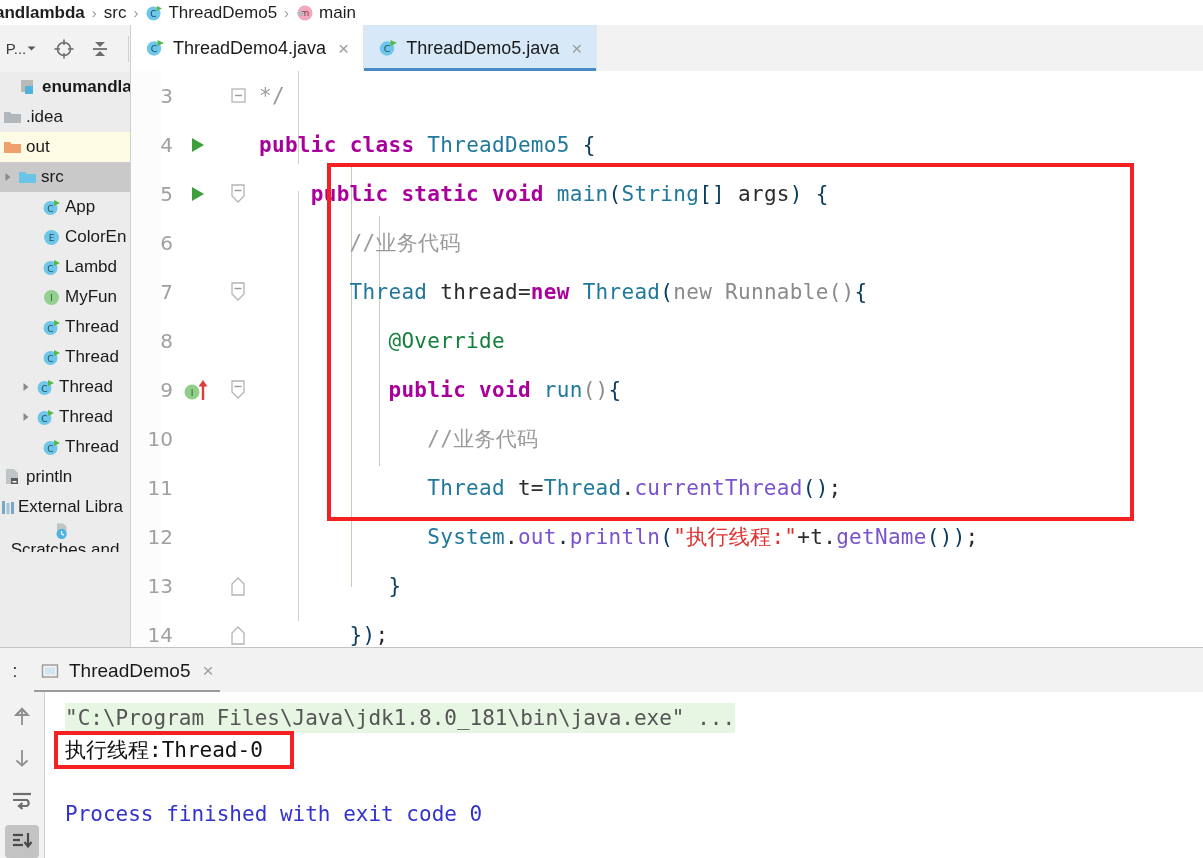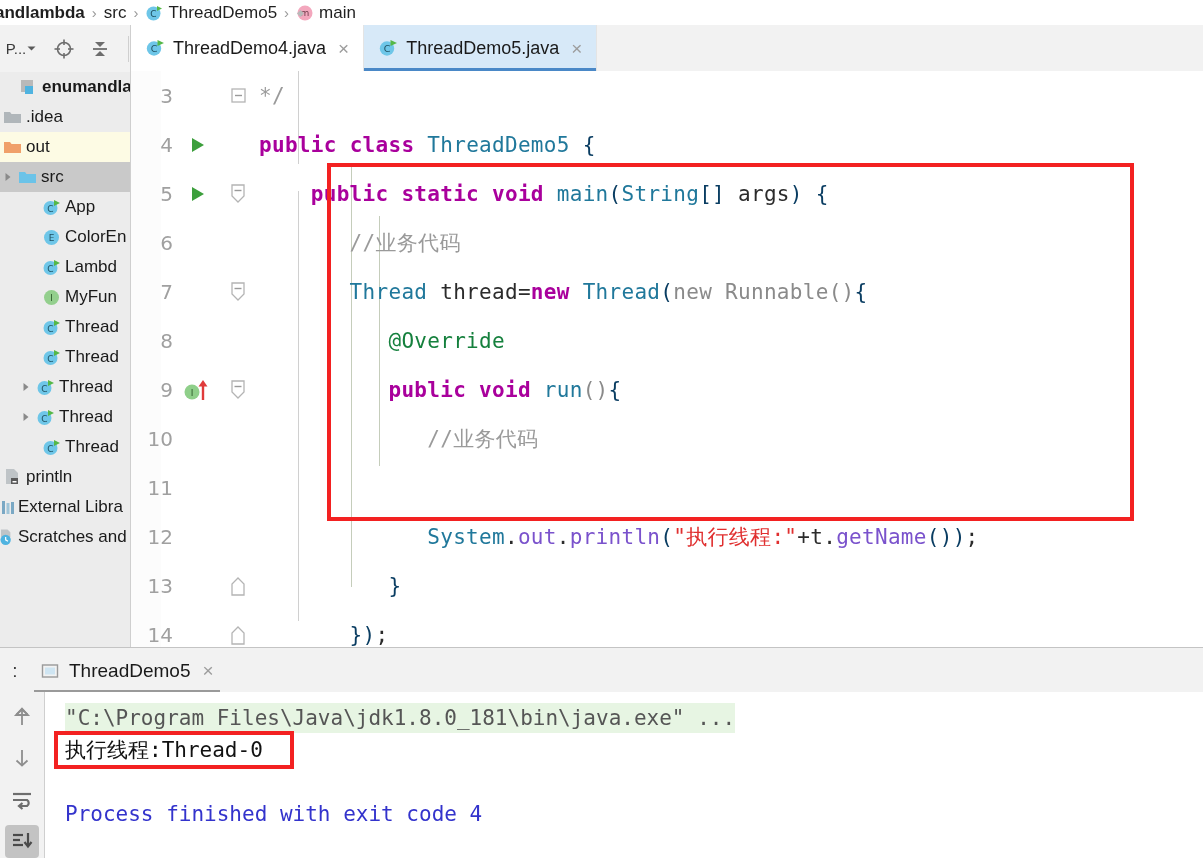--- a/index.html
+++ b/index.html
@@ -369,21 +369,21 @@
       <span class="ic" style="width:16px;flex:0 0 16px;margin-right:2px;">
         <svg width="15" height="17" viewBox="0 0 15 17">
             <rect x="1" y="2" width="3" height="13" fill="#7aa8c4"></rect>
             <rect x="5.5" y="4" width="3" height="11" fill="#9ec4d8"></rect>
             <rect x="10" y="3" width="3" height="12" fill="#7aa8c4"></rect>
           </svg>
       </span>
       <span class="lbl">External Libra</span>
     </div>
 
-    <div class="tnode ind0" style="padding-left:0;">
+    <div class="tnode ind0" style="padding-left:0;flex-direction:column;">
       <span class="ic" style="width:16px;flex:0 0 16px;margin-right:2px;">
         <svg width="17" height="18" viewBox="0 0 17 18">
             <path d="M1 1 L8 1 L11 4 L11 9 L1 9 Z" fill="#bfc4c7"></path>
             <circle cx="6" cy="12" r="5.5" fill="#4fb3e0"></circle>
             <path d="M6 9 L6 12 L8.5 13.5" stroke="#ffffff" stroke-width="1.3" fill="none"></path>
           </svg>
       </span>
       <span class="lbl">Scratches and</span>
     </div>
 
@@ -512,20 +512,21 @@
       <span class="lineno">10</span>
       <span class="gicon"></span>
       <span class="fold"></span>
       <span class="code">             <span class="cmt">//业务代码</span></span>
     </div>
 
     <div class="row">
       <span class="lineno">11</span>
       <span class="gicon"></span>
       <span class="fold"></span>
+      <span class="code">             <span class="type">Thread</span> <span class="plain">t</span><span class="plain">=</span><span class="type">Thread</span><span class="plain">.</span><span class="mth">currentThread</span><span class="brace">()</span><span class="plain">;</span></span>
     </div>
 
     <div class="row">
       <span class="lineno">12</span>
       <span class="gicon"></span>
       <span class="fold"></span>
       <span class="code">             <span class="type">System</span><span class="plain">.</span><span class="mth">out</span><span class="plain">.</span><span class="mth">println</span><span class="brace">(</span><span class="str">"执行线程:"</span><span class="plain">+</span><span class="plain">t</span><span class="plain">.</span><span class="mth">getName</span><span class="brace">())</span><span class="plain">;</span></span>
     </div>
 
     <div class="row">
@@ -598,18 +599,18 @@
           <path d="M14.5 12 L18 16.5 L21.5 12" fill="none" stroke="#4a4a4a" stroke-width="2.2"></path>
         </svg>
     </div>
   </div>
   <div class="console-div"></div>
 
   <div class="console-out">
     <div class="cline"><span class="cmdhl">"C:\Program Files\Java\jdk1.8.0_181\bin\java.exe" ...</span></div>
     <div class="cline out"><span>执行线程:Thread-0</span></div>
     <div class="cline">&nbsp;</div>
-    <div class="cline fin"><span>Process finished with exit code 4</span></div>
+    <div class="cline fin"><span>Process finished with exit code 0</span></div>
   </div>
 
   <div class="redbox" style="left:54px;top:731px;width:240px;height:38px;"></div>
 
 </div>
 
 </body></html>

